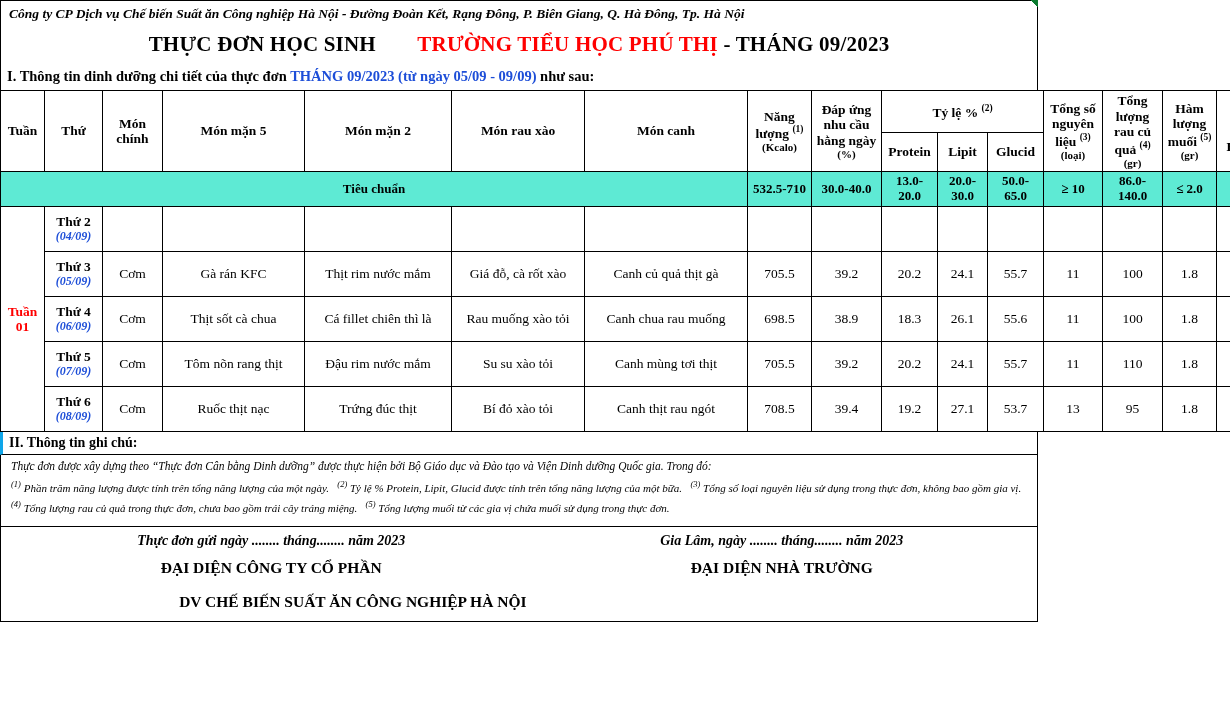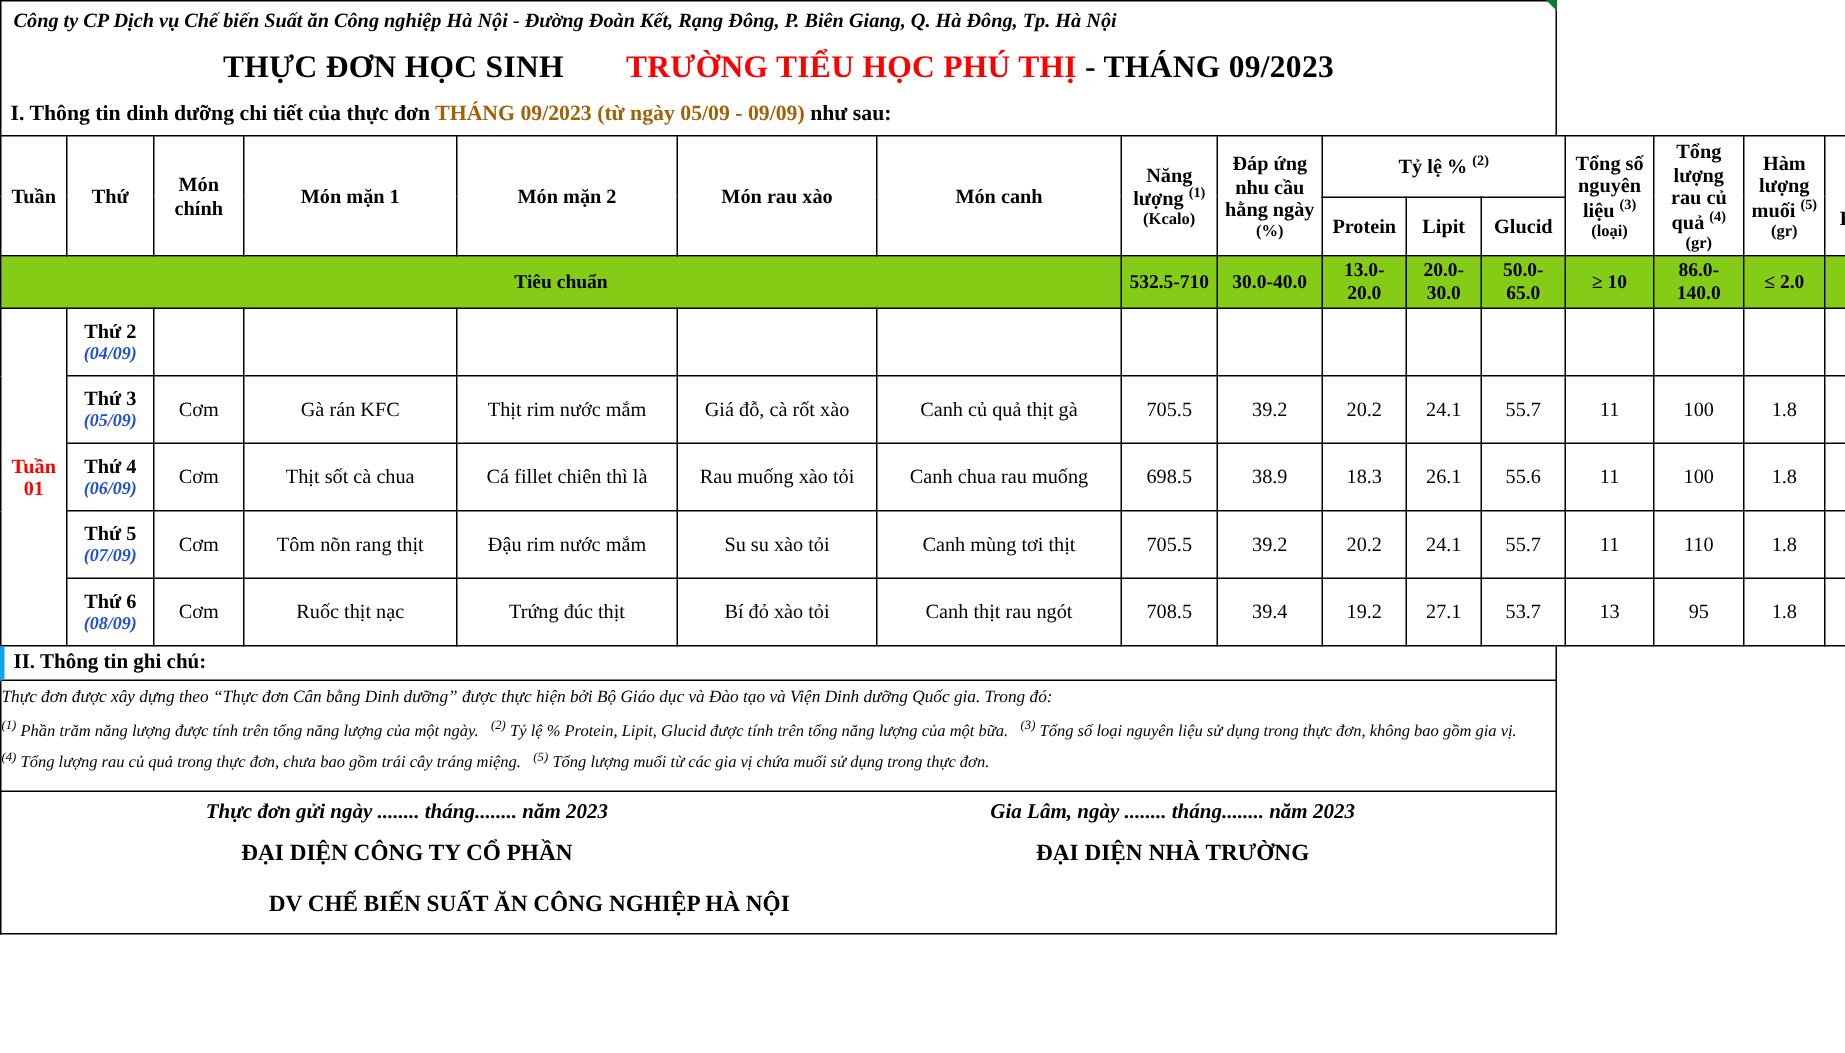--- a/index.html
+++ b/index.html
@@ -60,21 +60,21 @@
     height: 28px;
     display: flex;
     align-items: center;
     padding-left: 6px;
     box-sizing: border-box;
   }
   .section-bar .t {
     font-weight: bold;
     font-size: 14.5px;
   }
-  .section-bar .red { color: #a16207; }
+  .section-bar .red { color: #1d4ed8; }
 
   
   table.menu {
     border-collapse: collapse;
     width: 1230px;
     table-layout: fixed;
   }
   table.menu th, table.menu td {
     border: 1px solid #000;
     font-size: 13.5px;
@@ -85,21 +85,21 @@
     line-height: 1.15;
   }
   table.menu th {
     font-weight: bold;
     font-size: 13.5px;
   }
   .hdr-sup { font-size: 9.5px; vertical-align: super; }
   .hdr-small { font-size: 11px; font-weight: bold; }
 
   tr.standard td {
-    background: #84cc16;
+    background: #5eead4;
     font-weight: bold;
     font-size: 13px;
     height: 30px;
   }
   tr.standard td.std-label {
     text-align: center;
   }
 
   td.week-cell {
     color: #ff0000;
@@ -137,21 +137,21 @@
     border-bottom: 1px solid #000;
     padding: 3px 6px;
     font-weight: bold;
     font-size: 14px;
     box-sizing: border-box;
   }
   .notes-body {
     border-left: 1px solid #000;
     border-right: 1px solid #000;
     border-bottom: 1px solid #000;
-    padding: 4px 6px 6px 0;
+    padding: 4px 6px 6px 10px;
     box-sizing: border-box;
   }
   .notes-body p {
     margin: 0 0 4px 0;
     font-size: 11px;
     font-style: italic;
     line-height: 1.35;
   }
   .notes-body p.n1 { font-size: 11.5px; }
   .sup { font-size: 8.5px; vertical-align: super; }
@@ -222,21 +222,21 @@
       <col style="width:59px">
       <col style="width:60px">
       <col style="width:54px">
       <col style="width:60px">
     </colgroup>
     <thead>
       <tr>
         <th rowspan="2">Tuần</th>
         <th rowspan="2">Thứ</th>
         <th rowspan="2">Món chính</th>
-        <th rowspan="2">Món mặn 1</th>
+        <th rowspan="2">Món mặn 5</th>
         <th rowspan="2">Món mặn 2</th>
         <th rowspan="2">Món rau xào</th>
         <th rowspan="2">Món canh</th>
         <th rowspan="2">
           <span>Năng lượng</span>
           <span class="hdr-sup">(1)</span>
           <div class="hdr-small">(Kcalo)</div>
         </th>
         <th rowspan="2">
           <span>Đáp ứng nhu cầu hằng ngày</span>

